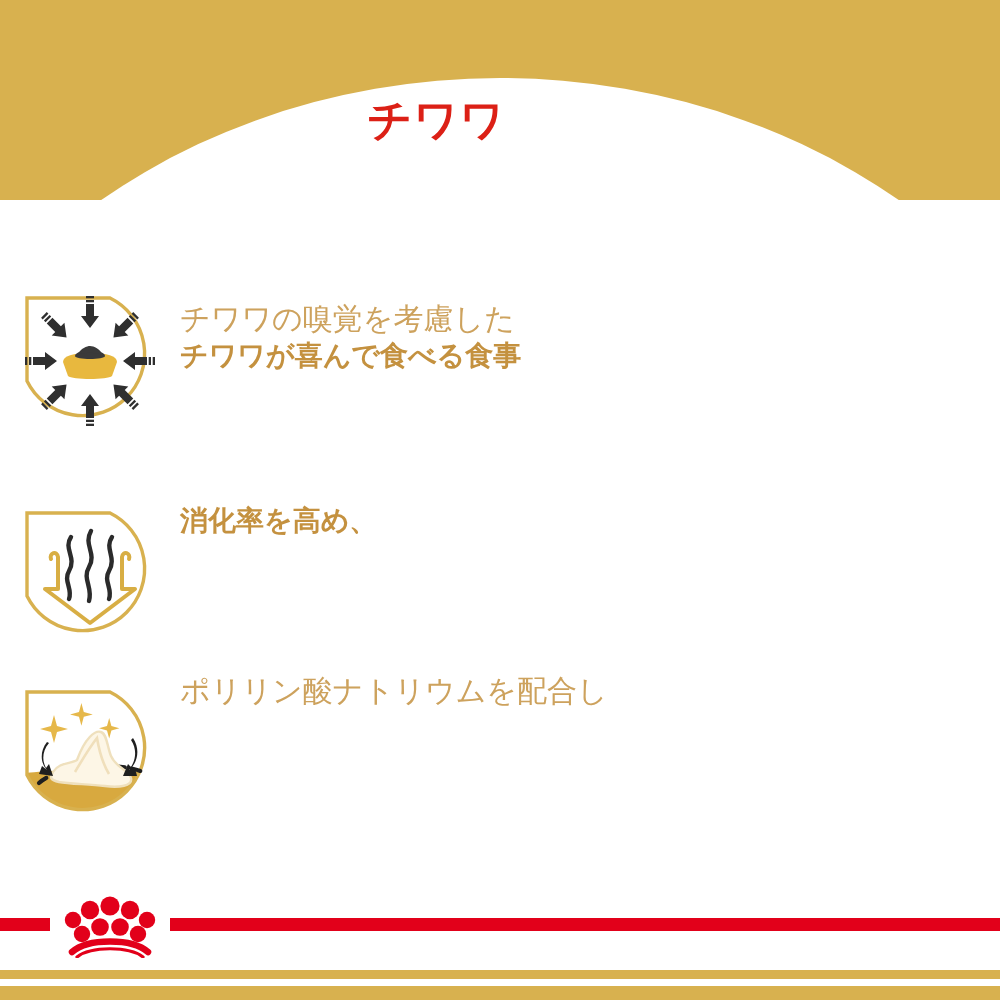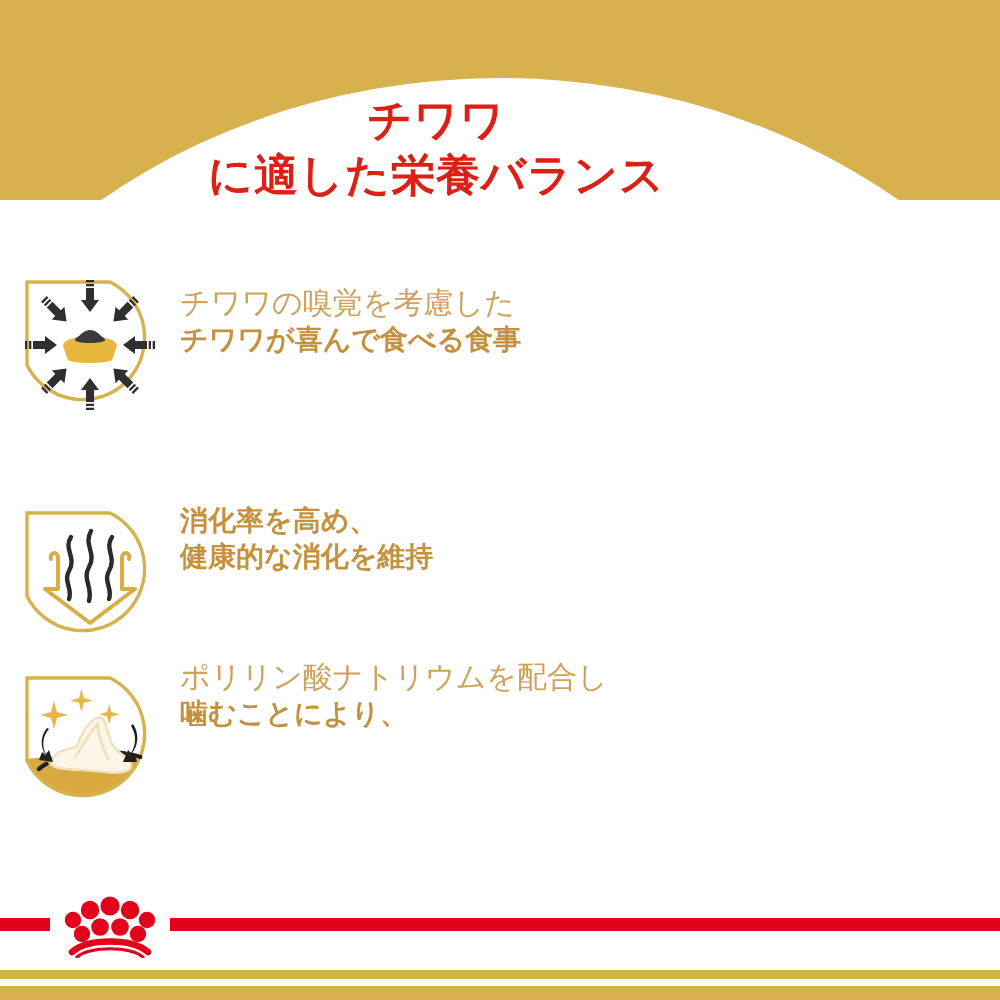--- a/index.html
+++ b/index.html
@@ -77,23 +77,23 @@
     left: 0;
     width: 1000px;
   }
   .feature {
     position: absolute;
     left: 0;
     width: 1000px;
     display: flex;
     align-items: flex-start;
   }
-  .feature.f1 { top: 0px; }
+  .feature.f1 { top: 16px; }
   .feature.f2 { top: 231px; }
-  .feature.f3 { top: 396px; }
+  .feature.f3 { top: 410px; }
 
   .icon-slot {
     width: 180px;
     min-width: 180px;
     display: flex;
     justify-content: center;
     padding-top: 8px;
   }
   .text-slot {
     flex: 1;
@@ -166,21 +166,20 @@
 
 <div id="page">
 
   <div class="top-band">
     <div class="top-band-fill"></div>
     <div class="top-band-cut"></div>
   </div>
 
   <div class="title-wrap">
     <div class="title-line line1">チワワ</div>
-    <div class="title-line line2">に適した栄養バランス</div>
   </div>
 
   <div class="features">
 
     <div class="feature f1">
       <div class="icon-slot">
         <span>
           <svg width="150" height="150" viewBox="0 0 150 150" aria-hidden="true">
             <path d="M12 12 L95 12 A62 62 0 1 1 12 95 Z" fill="none" stroke="#d8b14f" stroke-width="3.4"></path>
 
@@ -258,21 +257,20 @@
             <g fill="none" stroke="#2b2b2b" stroke-width="4.4" stroke-linecap="round">
               <path d="M56 36 C48 48 62 56 54 70 C48 80 58 88 54 98"></path>
               <path d="M76 30 C68 44 82 52 74 66 C67 78 78 86 74 100"></path>
               <path d="M97 36 C89 48 102 56 94 70 C88 80 98 88 94 98"></path>
             </g>
           </svg>
         </span>
       </div>
       <div class="text-slot">
         <div class="main-line">消化率を高め、</div>
-        <div class="main-line">健康的な消化を維持</div>
       </div>
     </div>
 
     <div class="feature f3">
       <div class="icon-slot">
         <span>
           <svg width="150" height="150" viewBox="0 0 150 150" aria-hidden="true">
             <defs>
               <clipPath id="dropclip">
                 <path d="M12 12 L95 12 A62 62 0 1 1 12 95 Z"></path>
@@ -299,21 +297,20 @@
 
             <g fill="#1f1f1f">
               <path d="M32 62 C24 72 26 84 32 90 L27 86 L24 94 L38 96 L34 84 L31 88 C27 81 27 71 34 63 Z"></path>
               <path d="M118 58 C126 70 122 84 114 90 L120 88 L122 96 L108 96 L113 84 L116 87 C121 79 122 69 116 60 Z"></path>
             </g>
           </svg>
         </span>
       </div>
       <div class="text-slot">
         <div class="sub-line">ポリリン酸ナトリウムを配合し</div>
-        <div class="main-line">噛むことにより、</div>
       </div>
     </div>
 
   </div>
 
   <div class="footer">
     <div class="red-rule"></div>
     <div class="crown-holder">
       <svg width="104" height="64" viewBox="0 0 104 64" aria-hidden="true">
         <g fill="#e2001a">

